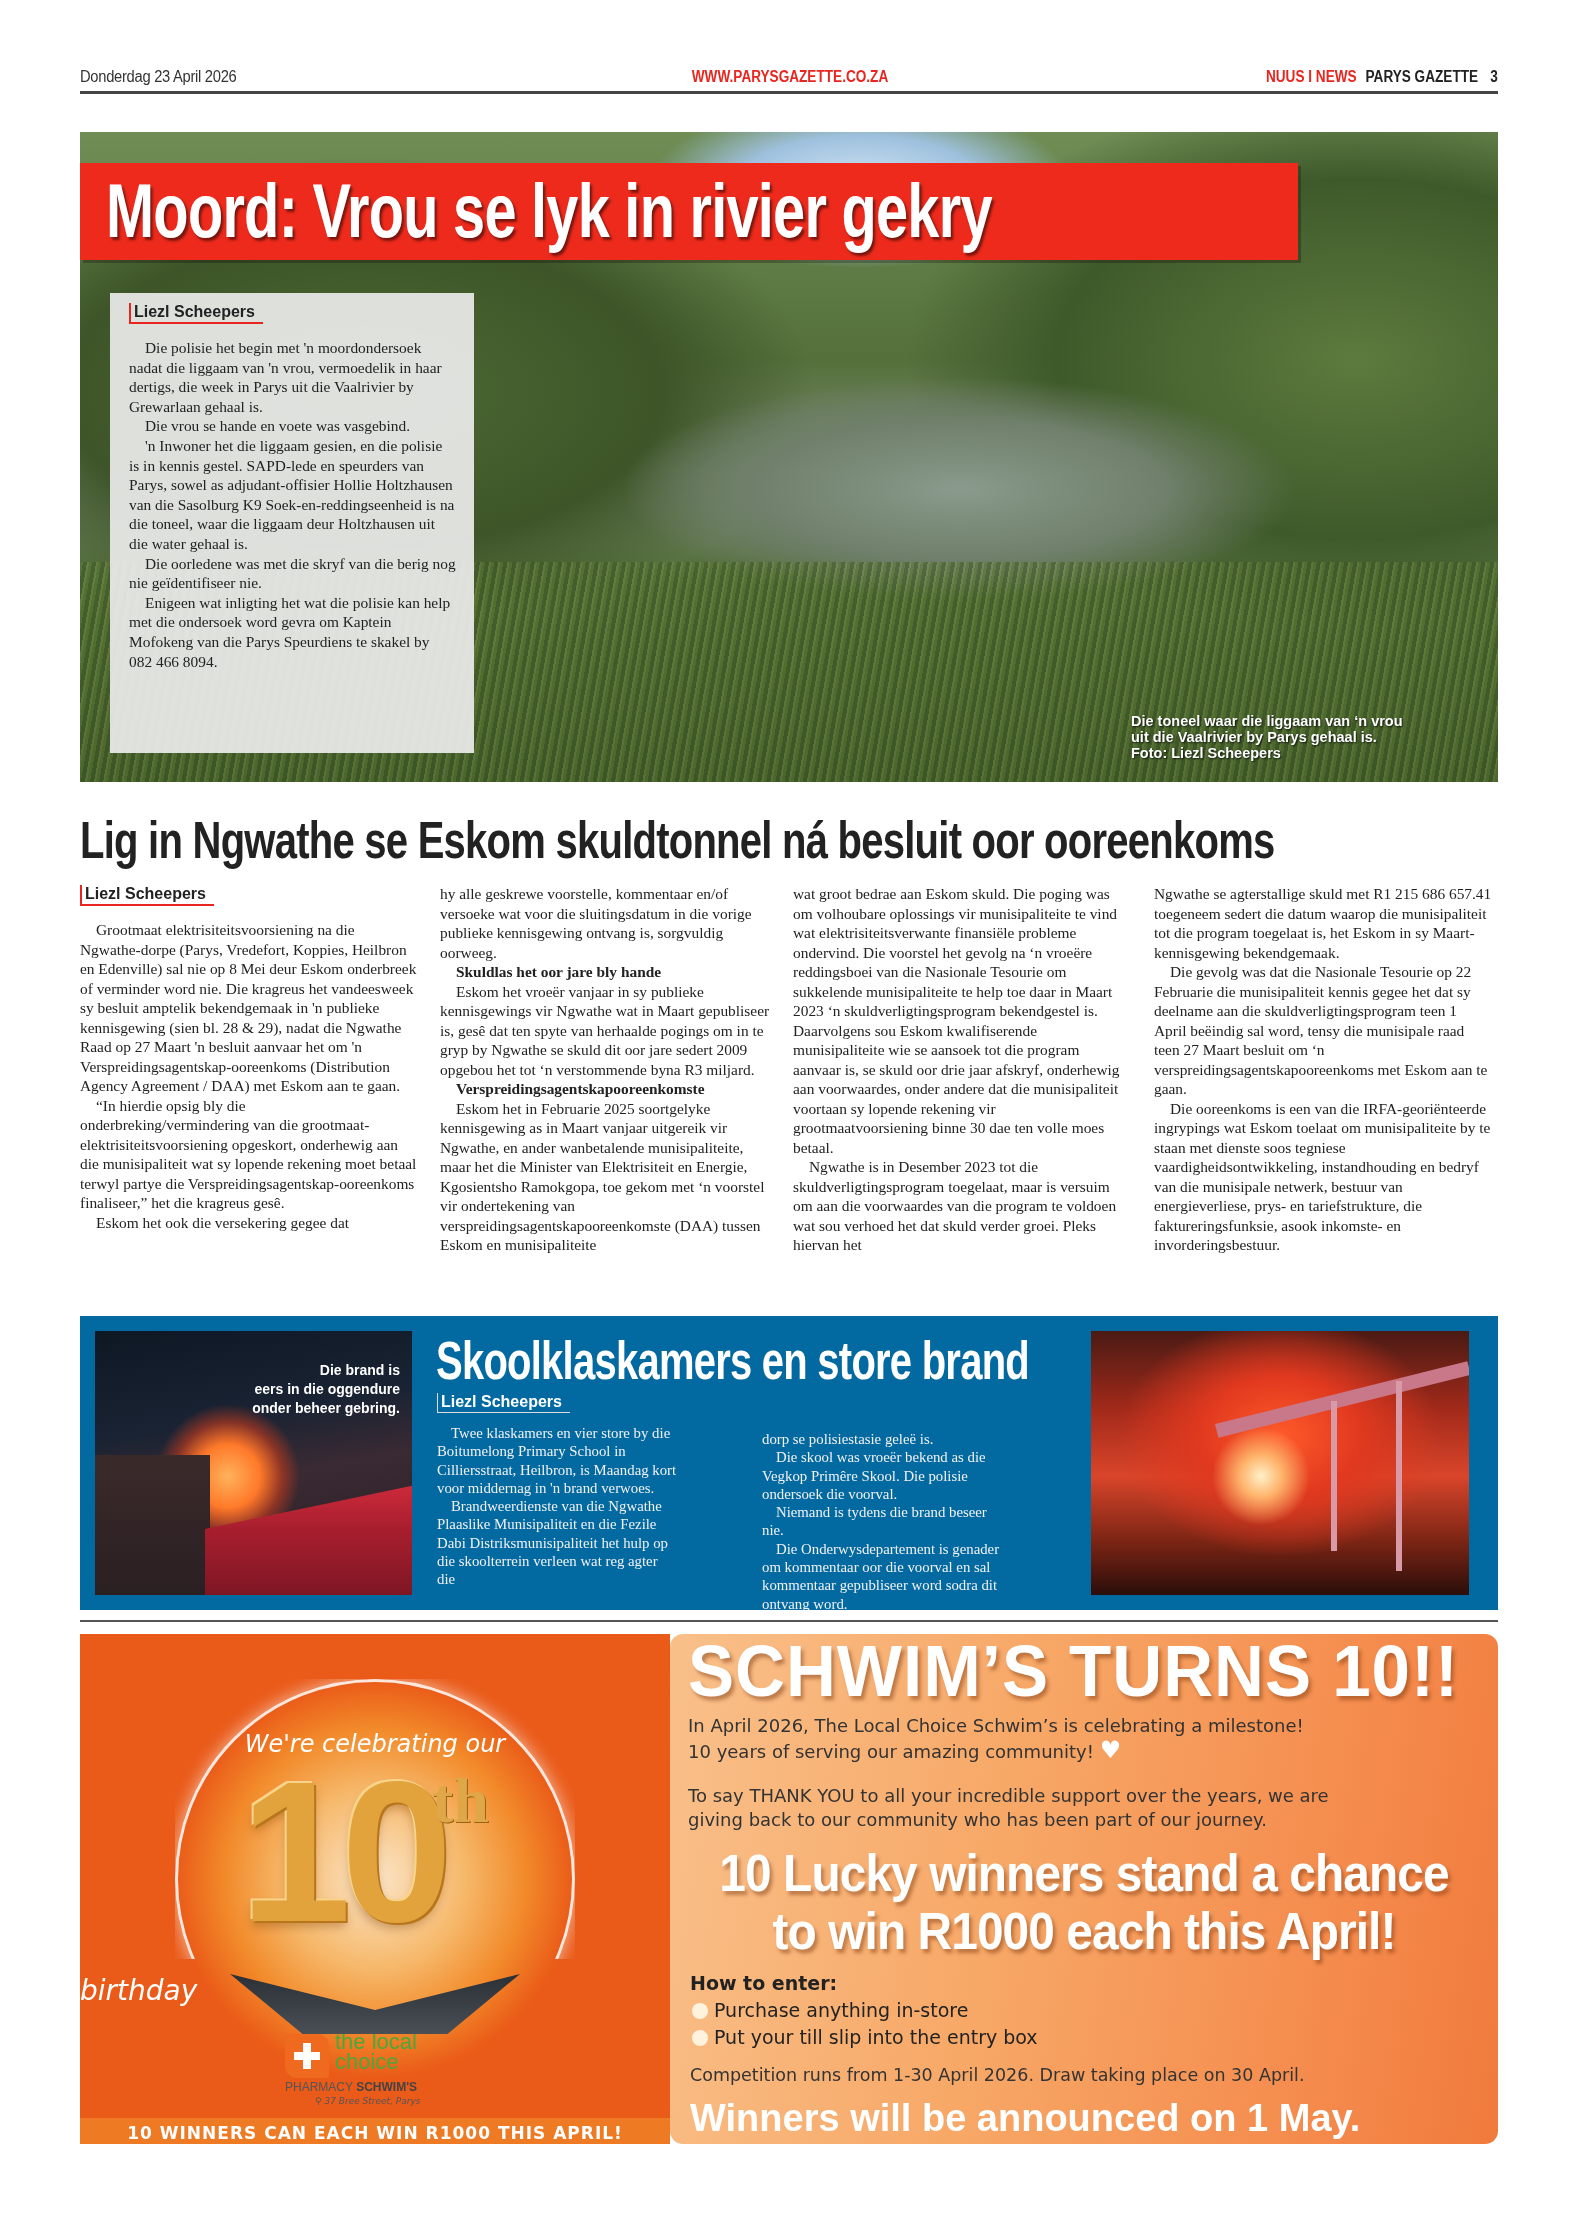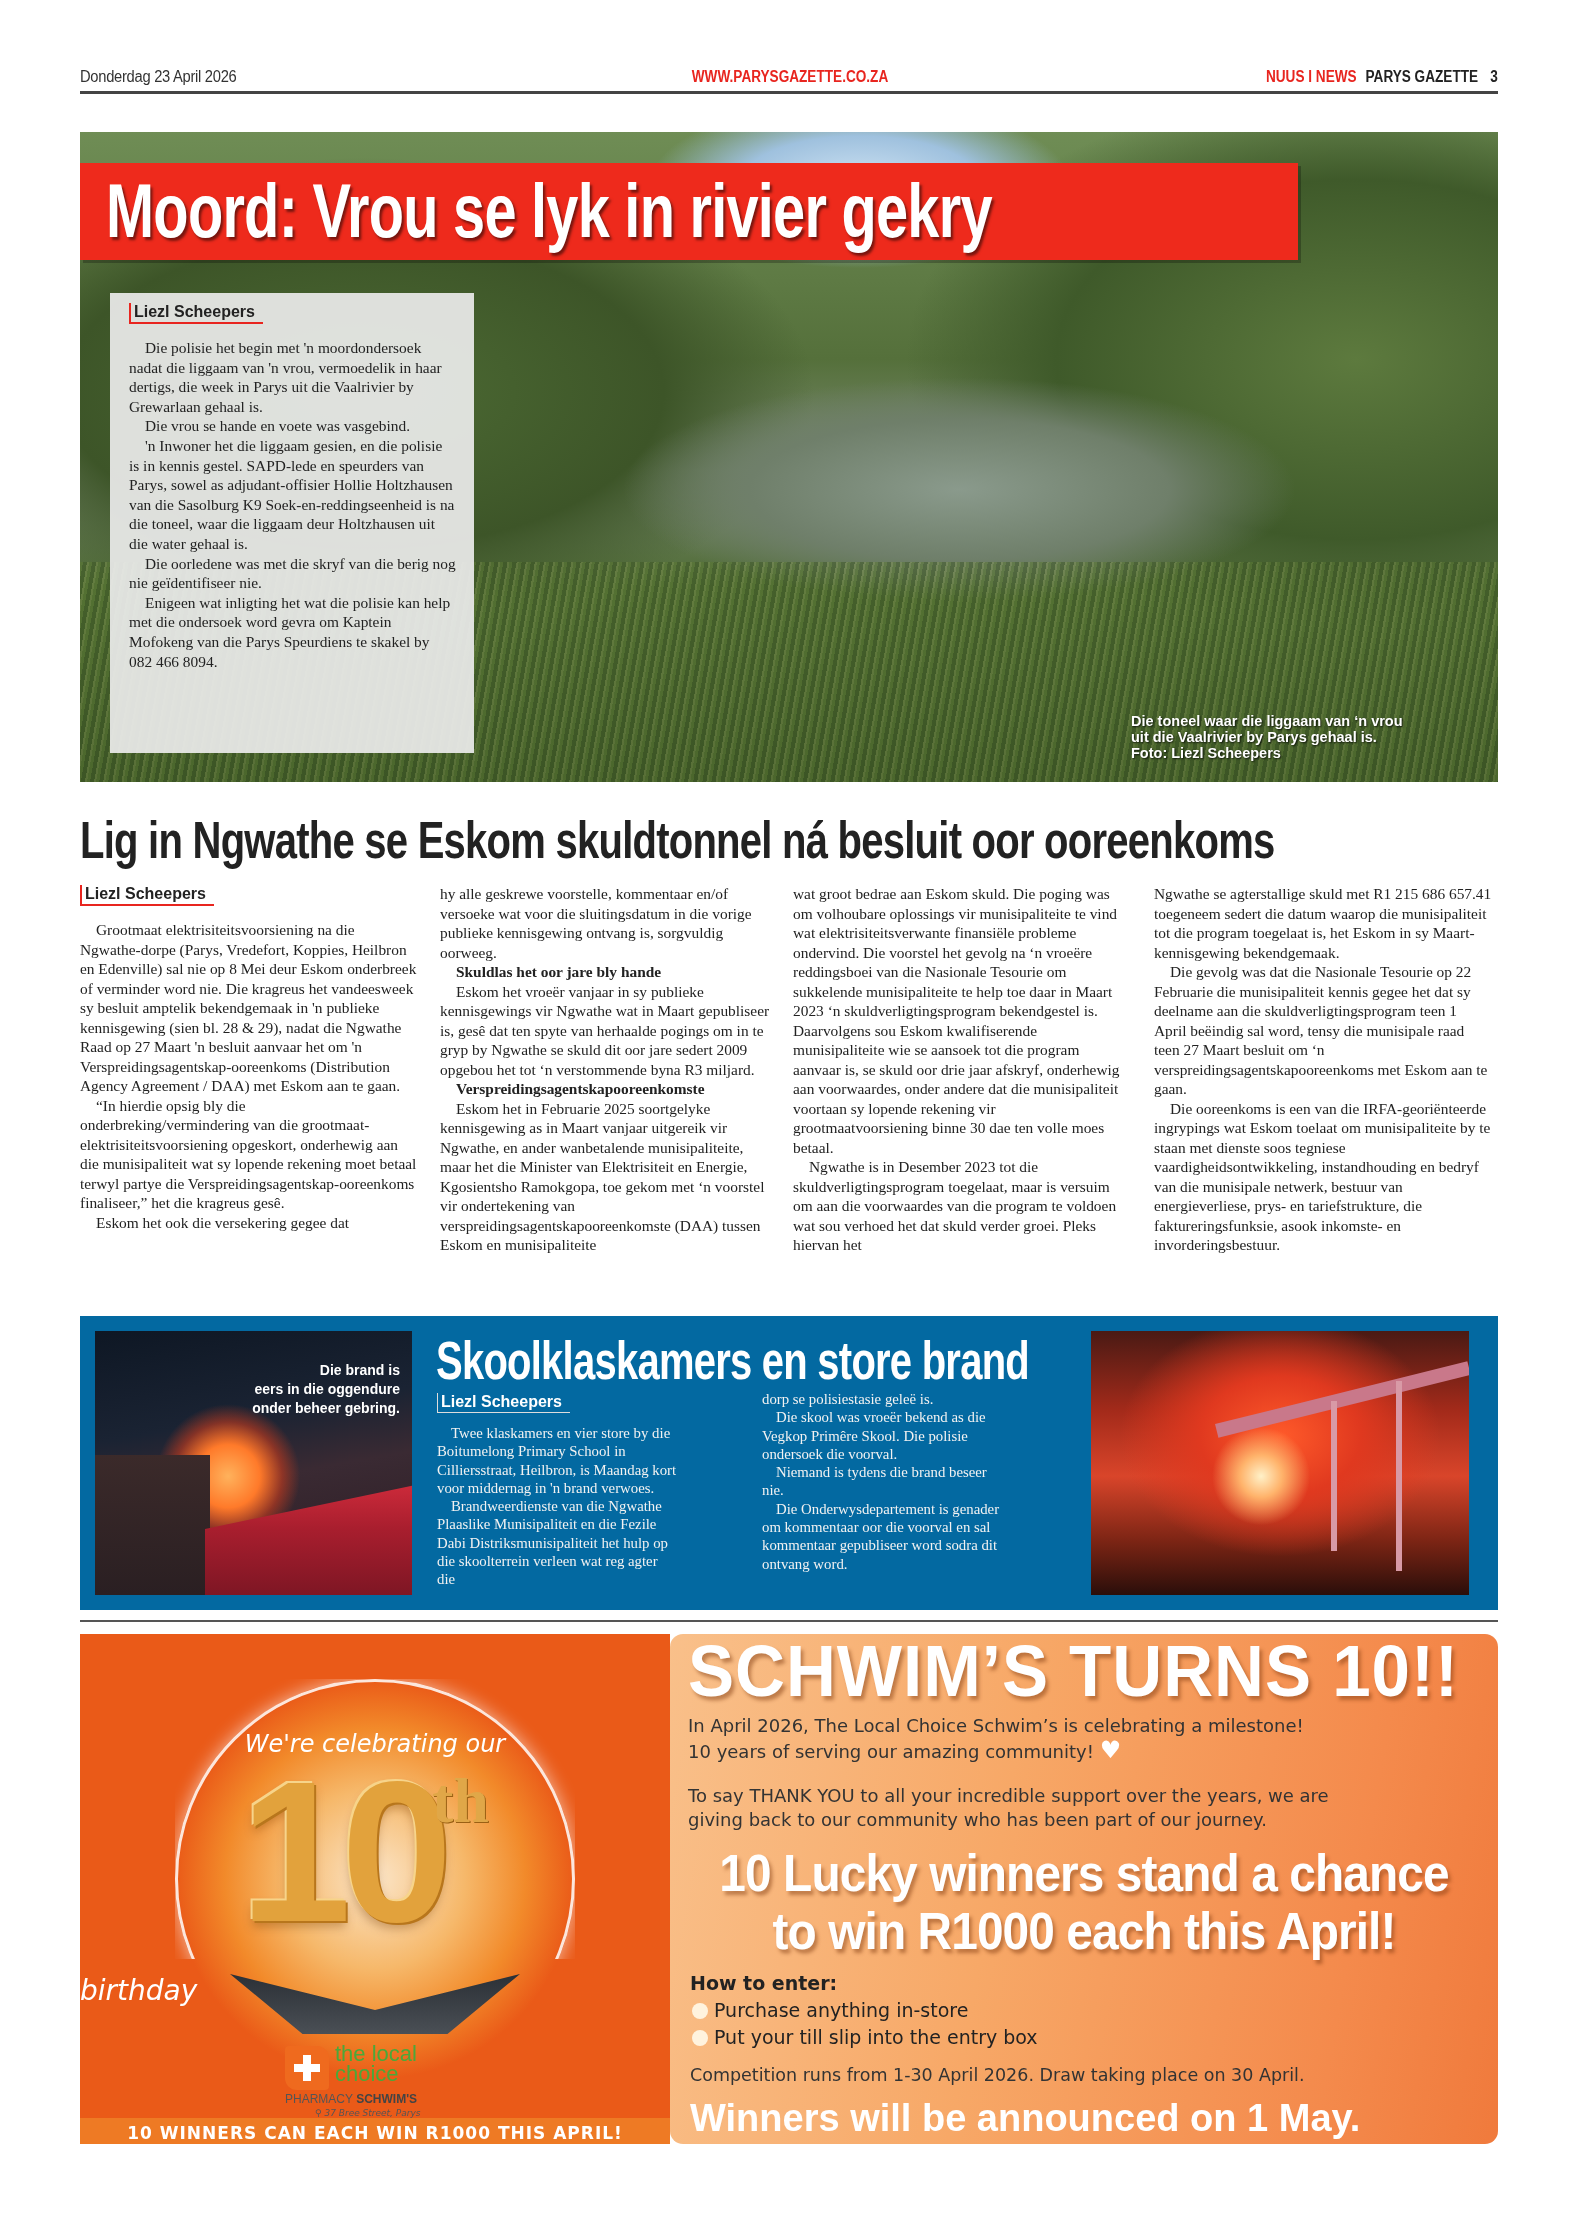--- a/index.html
+++ b/index.html
@@ -74,21 +74,21 @@
   .ad-left { position: absolute; left: 0; top: 0; width: 590px; height: 510px;
     background:
       radial-gradient(circle 200px at 50% 48%, #fbe5c8 0%, #f6b86a 45%, #f28a2a 75%, #ea5a18 100%); }
   .ad-left .ring { position: absolute; left: 95px; top: 45px; width: 400px; height: 400px; border-radius: 50%; border: 3px solid rgba(255,255,255,0.85); box-shadow: 0 0 18px rgba(255,255,255,0.6); clip-path: polygon(0 0, 100% 0, 100% 70%, 0 70%); }
   .ad-left .celebrate { position: absolute; left: 0; width: 590px; top: 96px; text-align: center; font-family: "DejaVu Sans", sans-serif; font-style: italic; font-size: 24px; color: #fff; }
   .ad-left .big10 { position: absolute; left: 160px; top: 118px; font-family: "Liberation Sans", sans-serif; font-weight: bold; font-size: 200px; line-height: 200px; letter-spacing: -10px;
     color: #e2a23c; text-shadow: 2px 2px 0 #b8761c, -2px -2px 0 #f7d48a, 0 6px 10px rgba(120,60,0,0.35); }
   .ad-left .th { position: absolute; left: 352px; top: 130px; font-family: "Liberation Serif", serif; font-weight: bold; font-size: 64px; color: #e0a748; text-shadow: 1px 1px 0 #9a6014; }
   .ad-left .birthday { position: absolute; left: 0; width: 590px; top: 340px; text-align: left; font-family: "DejaVu Sans", sans-serif; font-style: italic; font-size: 28px; color: #fff; z-index: 3; }
   .ad-left .box { position: absolute; left: 150px; top: 340px; width: 290px; height: 60px; background: linear-gradient(180deg, #2b3036 0%, #4a4f55 100%); clip-path: polygon(0 0, 50% 60%, 100% 0, 75% 100%, 25% 100%); z-index: 2; }
-  .ad-left .logo { position: absolute; left: 205px; top: 412px; width: 200px; height: 64px; }
+  .ad-left .logo { position: absolute; left: 205px; top: 400px; width: 200px; height: 64px; }
   .ad-left .logo .cross { position: absolute; left: 0; top: 0; width: 44px; height: 44px; background: #ef6a1e; border-radius: 4px 12px 4px 12px; }
   .ad-left .logo .cross::before { content: ""; position: absolute; left: 18px; top: 9px; width: 8px; height: 26px; background: #fff; }
   .ad-left .logo .cross::after { content: ""; position: absolute; left: 9px; top: 18px; width: 26px; height: 8px; background: #fff; }
   .ad-left .logo .brand { position: absolute; left: 50px; top: -2px; font-family: "Liberation Sans", sans-serif; font-size: 22px; line-height: 20px; color: #4aa83a; }
   .ad-left .logo .pharmacy { position: absolute; left: 0; top: 46px; font-family: "Liberation Sans", sans-serif; font-size: 12px; color: #555; white-space: nowrap; }
   .ad-left .logo .pharmacy b { color: #444; }
   .ad-left .logo .addr { position: absolute; left: 30px; top: 62px; font-family: "DejaVu Sans", sans-serif; font-style: italic; font-size: 9px; color: #555; white-space: nowrap; }
   .ad-left .strip { position: absolute; left: 0; bottom: 0; width: 590px; height: 26px; background: #ee7a24; color: #fff; text-align: center; font-family: "DejaVu Sans", sans-serif; font-weight: bold; font-size: 17px; line-height: 30px; letter-spacing: 1px; }
   .ad-right { position: absolute; left: 590px; top: 0; width: 828px; height: 510px;
     background: linear-gradient(100deg, #f9c08a 0%, #f7a867 40%, #f48a4c 80%, #f07a3c 100%); border-radius: 13px; }
@@ -172,21 +172,21 @@
       <div>eers in die oggendure</div>
       <div>onder beheer gebring.</div>
     </div>
   </div>
   <h2 class="fire-title">Skoolklaskamers en store brand</h2>
   <span class="fire-byline">Liezl Scheepers</span>
   <div class="fire-col" style="left:357px; top:108px;">
     <p>Twee klaskamers en vier store by die Boitumelong Primary School in Cilliersstraat, Heilbron, is Maandag kort voor middernag in 'n brand verwoes.</p>
     <p>Brandweerdienste van die Ngwathe Plaaslike Munisipaliteit en die Fezile Dabi Distriksmunisipaliteit het hulp op die skoolterrein verleen wat reg agter die</p>
   </div>
-  <div class="fire-col" style="left:682px;">
+  <div class="fire-col" style="left:682px;margin-top:40px;">
     <p class="noindent">dorp se polisiestasie geleë is.</p>
     <p>Die skool was vroeër bekend as die Vegkop Primêre Skool. Die polisie ondersoek die voorval.</p>
     <p>Niemand is tydens die brand beseer nie.</p>
     <p>Die Onderwysdepartement is genader om kommentaar oor die voorval en sal kommentaar gepubliseer word sodra dit ontvang word.</p>
   </div>
   <div class="fire-photo-right">
     <div class="beam"></div>
     <div class="post" style="left:240px; top:70px; height:150px;"></div>
     <div class="post" style="left:305px; top:50px; height:190px;"></div>
   </div>

